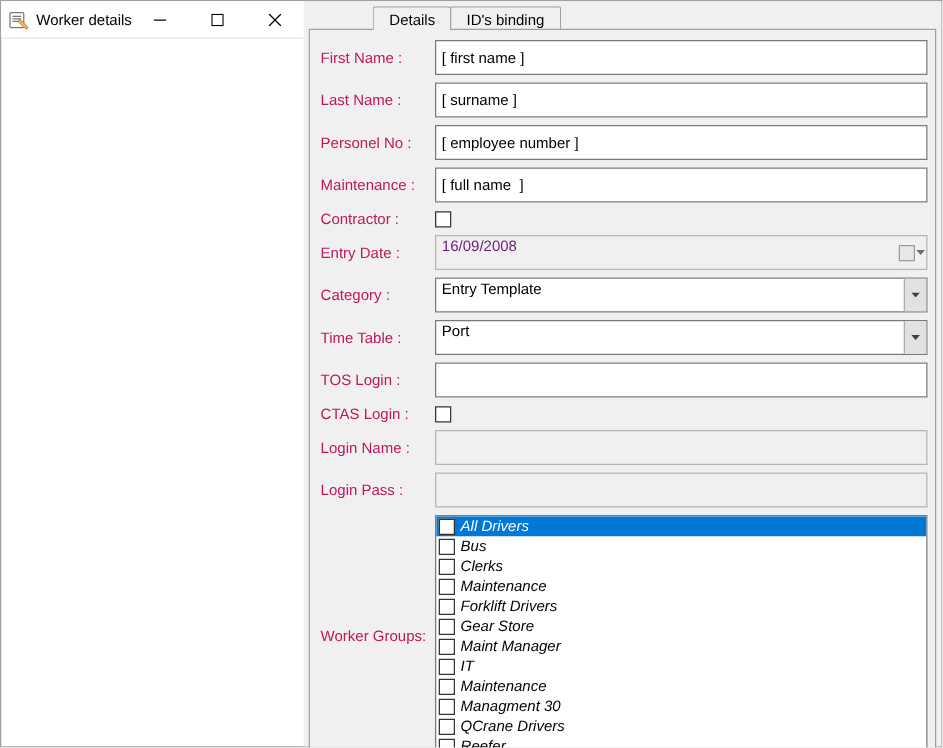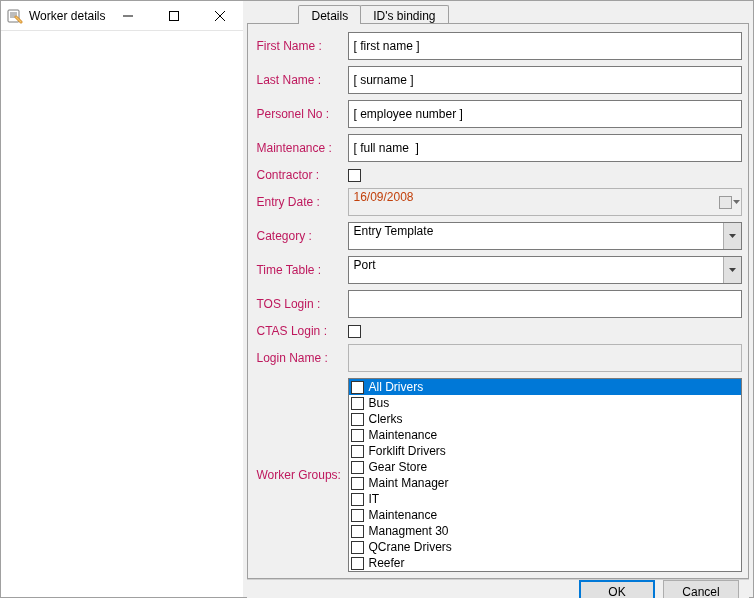--- a/index.html
+++ b/index.html
@@ -29,28 +29,28 @@
   .cmbwrap, .datewrap { position:relative; display:flex; }
   .cmbwrap .cmb, .datewrap .datebox { padding-right:22px; }
   .cmbbtn, .datebtn { position:absolute; right:1px; top:1px; bottom:1px; width:18px; background:#e1e1e1; border-left:1px solid #adadad; display:flex; align-items:center; justify-content:center; }
   .cmbbtn svg, .datebtn svg { display:block; }
   .chk { width:13px; height:13px; border:1px solid #333; background:#fff; }
   .listbox { flex:1; border:1px solid #7a7a7a; background:#fff; display:flex; min-height:0; }
   .listinner { flex:1; overflow:auto; }
   .listinner::-webkit-scrollbar { width:17px; }
   .listinner::-webkit-scrollbar-track { background:#f0f0f0; }
   .listinner::-webkit-scrollbar-thumb { background:#cdcdcd; border:1px solid #a6a6a6; }
-  .li { display:flex; align-items:center; height:16px; padding:0 2px; gap:4px; white-space:nowrap; }
+  .li { display:flex; align-items:center; height:16px; padding:0 2px; gap:4px; white-space:nowrap;font-style:italic; }
   .li.sel { background:#0078d7; color:#fff; }
   .li .chkli { width:13px; height:13px; border:1px solid #333; background:#fff; flex-shrink:0;}
   .li.sel .chkli { border-color:#333; }
   .footer { height:40px; display:flex; justify-content:flex-end; align-items:center; gap:8px; padding:0 10px; border-top:1px solid #d0d0d0; background:#f0f0f0;}
   .btn { width:76px; height:23px; background:#e1e1e1; border:1px solid #adadad; font:inherit; }
   .btn.default { border:2px solid #0078d7; background:#e1e1e1; }
-  .datebox { color:#c2410c; background:#f0f0f0; border-color:#b5b5b5;}
+  .datebox { color:#701a75; background:#f0f0f0; border-color:#b5b5b5;}
   .dateicons { position:absolute; right:2px; top:1px; bottom:1px; display:flex; align-items:center; gap:1px; }
   .dateicons .sq { width:13px; height:13px; border:1px solid #9a9a9a; background:#e8e8e8; display:flex; align-items:center; justify-content:center;}
 </style>
 </head>
 <body>
 
 <div class="window">
   <div class="titlebar">
     <span class="icon">
       <svg width="16" height="16" viewBox="0 0 16 16">
@@ -170,20 +170,26 @@
             </div>
         </div>
 
         <div class="row">
           <div class="lbl">Login Name :</div>
           <div class="ctrl">
               <div class="readonly"></div>
             </div>
         </div>
 
+        <div class="row">
+          <div class="lbl">Login Pass :</div>
+          <div class="ctrl">
+              <div class="readonly"></div>
+            </div>
+        </div>
 
         <div class="row top" style="flex:1; min-height:0;">
           <div class="lbl">Worker Groups:</div>
           <div class="ctrl" style="display:flex; flex-direction:column; min-height:0; height:100%;">
             <div class="listbox">
               <div class="listinner" id="wg-list">
                   <div class="li sel">
                     <div class="chkli"></div>
                     <span>All Drivers</span>
                   </div>

